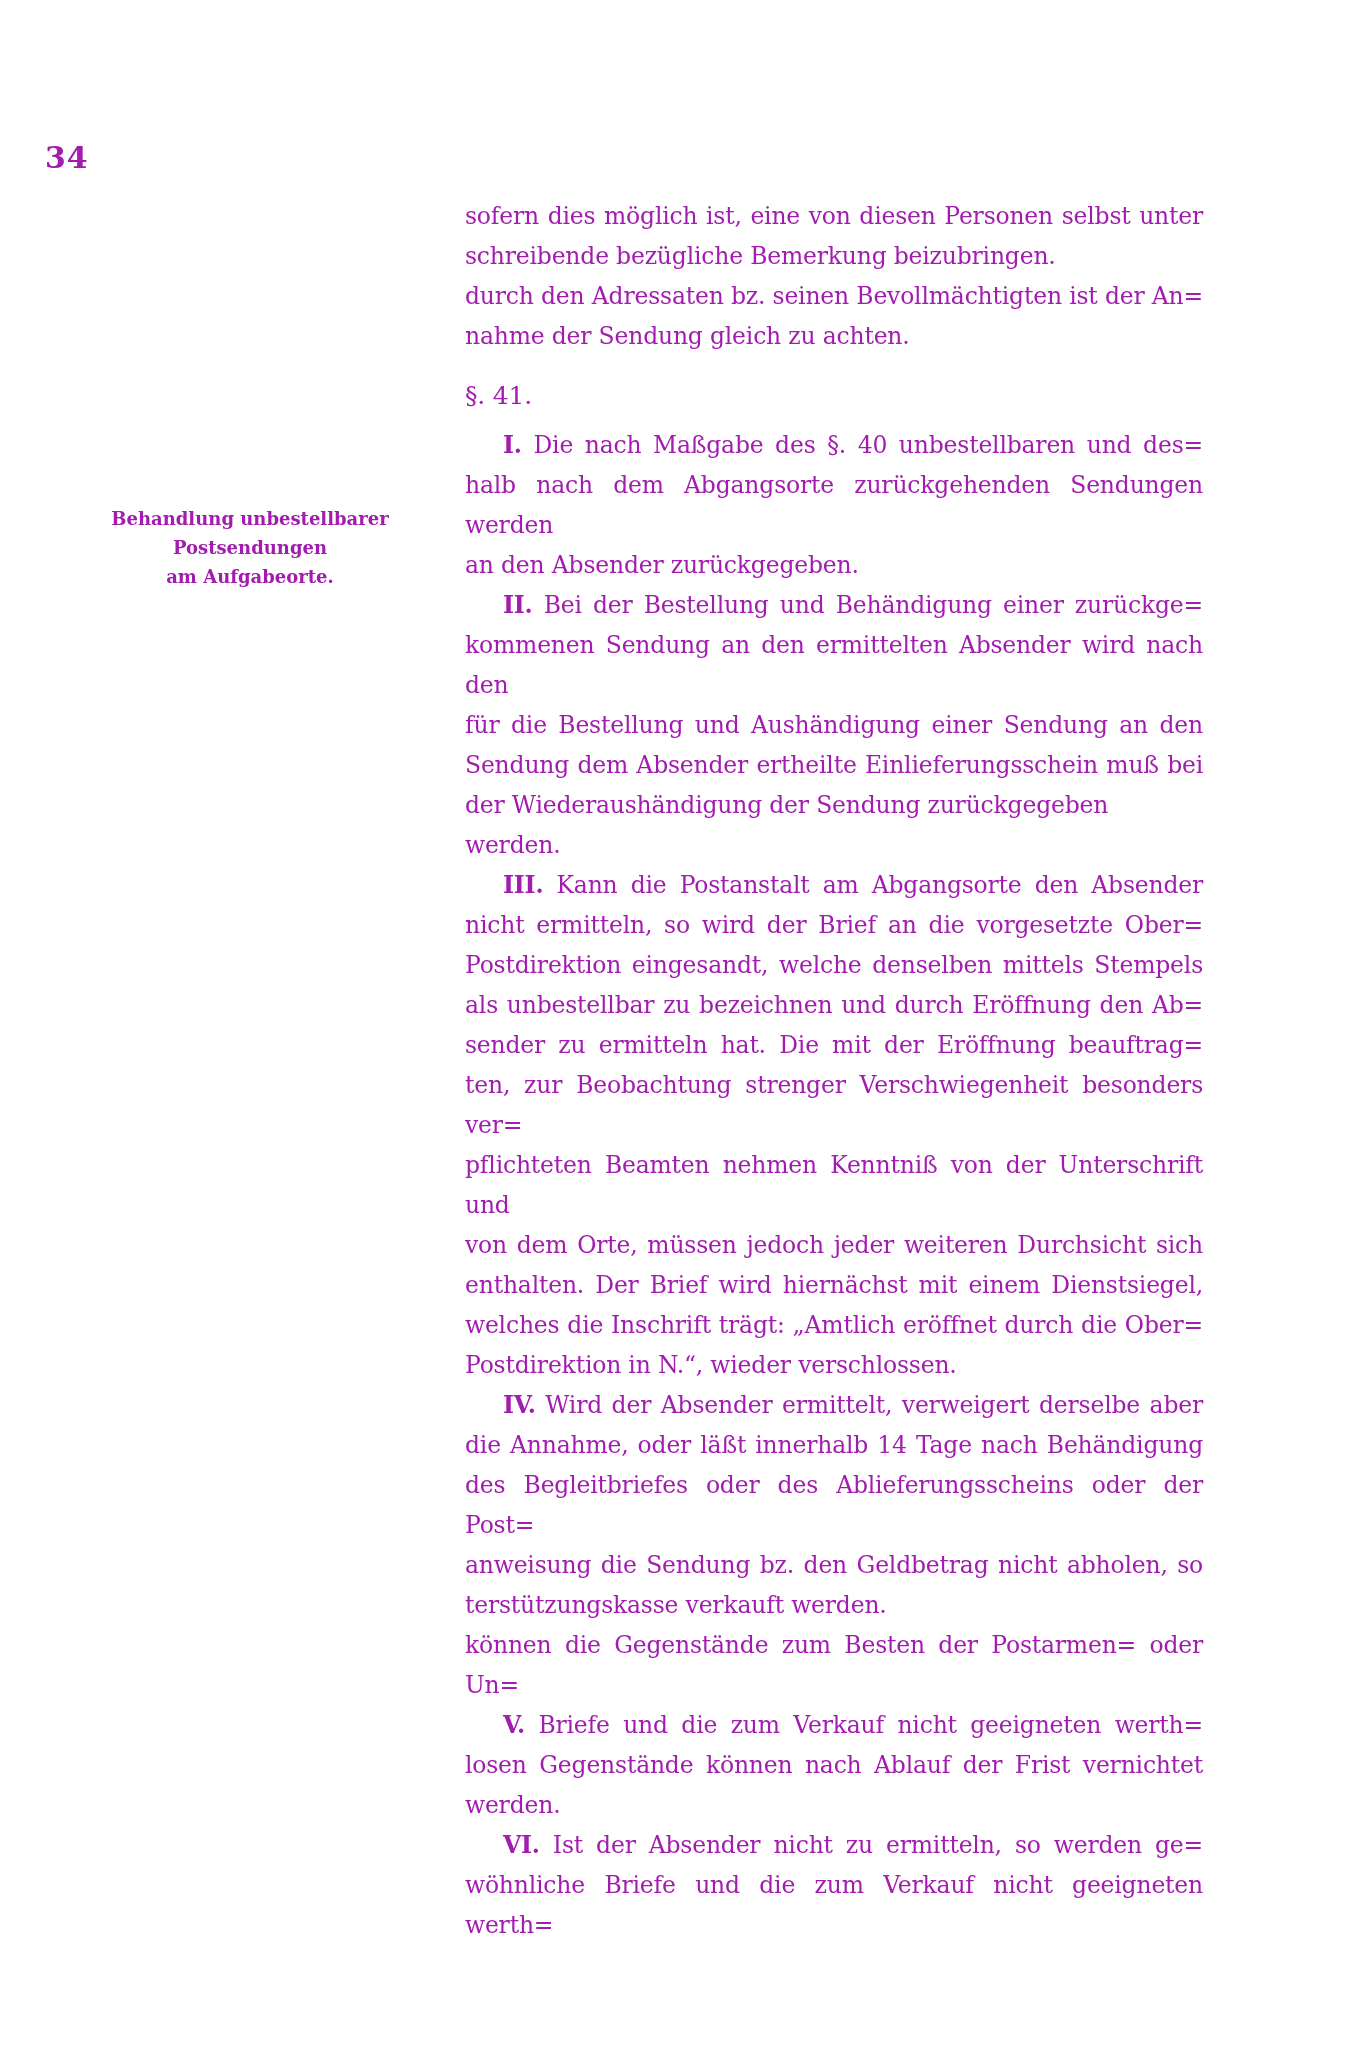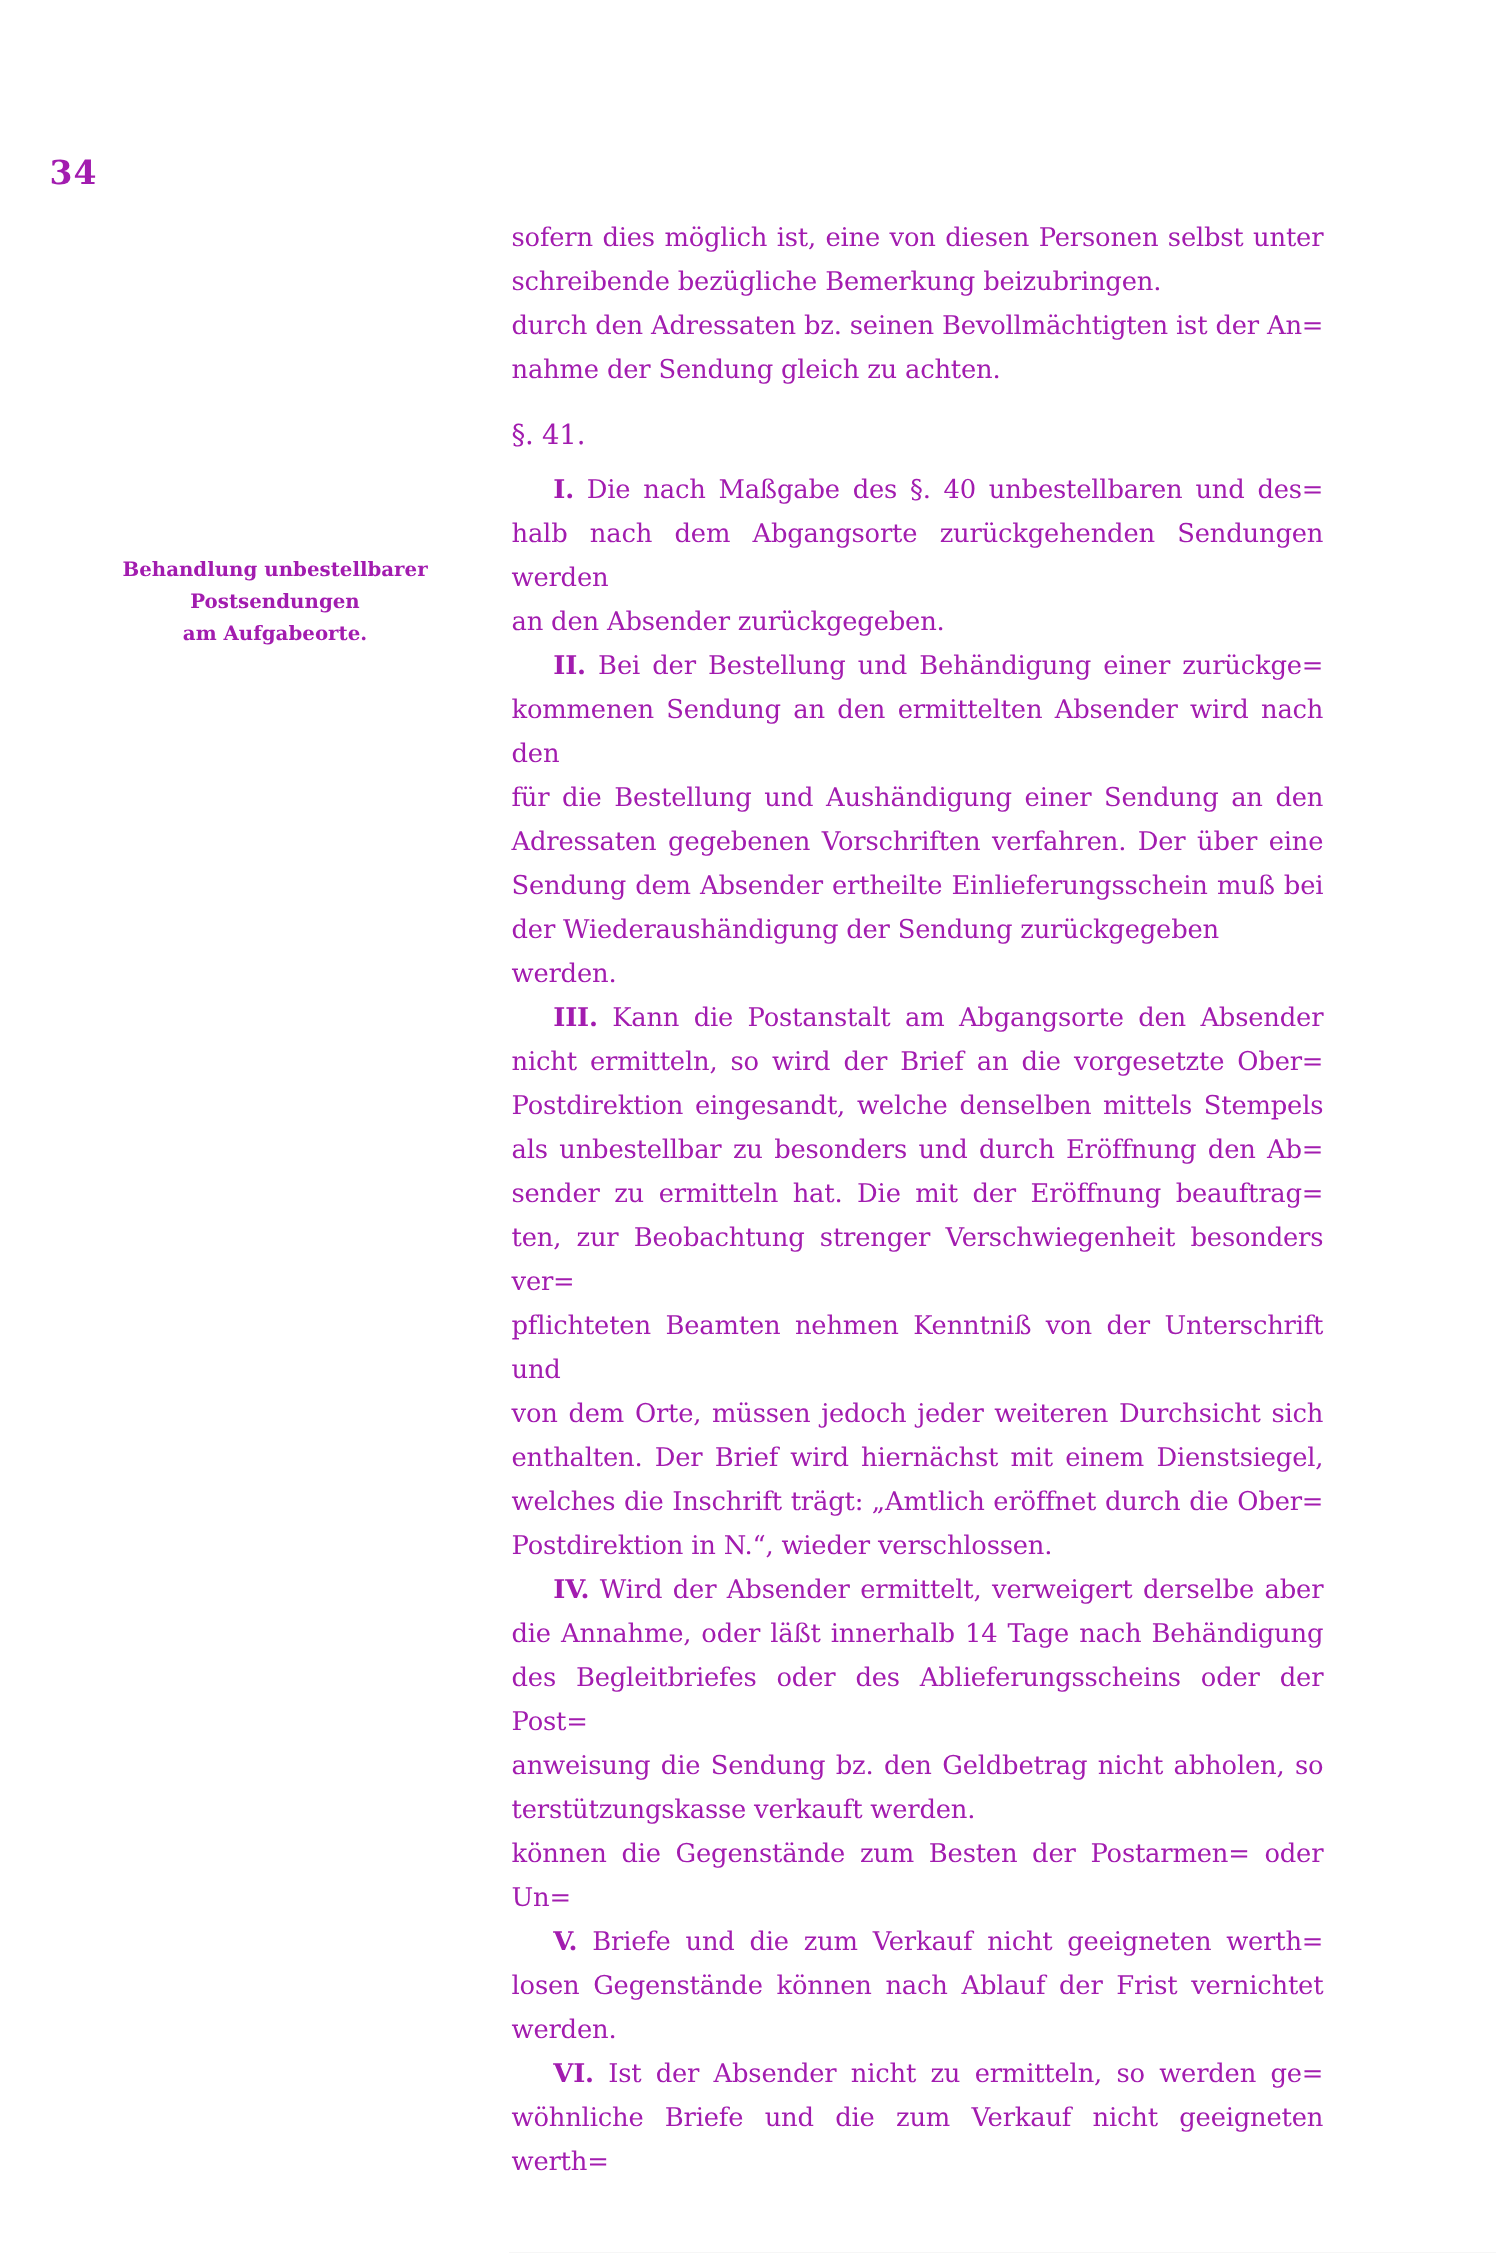--- a/index.html
+++ b/index.html
@@ -89,27 +89,26 @@
 
     <div class="section-heading">§. 41.</div>
 
     <div id="section-lines">
         <div class="line just ind"><b class="numeral">I.</b> Die nach Maßgabe des §. 40 unbestellbaren und des=</div>
         <div class="line just">halb nach dem Abgangsorte zurückgehenden Sendungen werden</div>
         <div class="line">an den Absender zurückgegeben.</div>
         <div class="line just ind"><b class="numeral">II.</b> Bei der Bestellung und Behändigung einer zurückge=</div>
         <div class="line just">kommenen Sendung an den ermittelten Absender wird nach den</div>
         <div class="line just">für die Bestellung und Aushändigung einer Sendung an den</div>
-        <div class="line just">Adressaten gegebenen Vorschriften verfahren. Der über eine</div>
         <div class="line just">Sendung dem Absender ertheilte Einlieferungsschein muß bei</div>
         <div class="line">der Wiederaushändigung der Sendung zurückgegeben werden.</div>
         <div class="line just ind"><b class="numeral">III.</b> Kann die Postanstalt am Abgangsorte den Absender</div>
         <div class="line just">nicht ermitteln, so wird der Brief an die vorgesetzte Ober=</div>
         <div class="line just">Postdirektion eingesandt, welche denselben mittels Stempels</div>
-        <div class="line just">als unbestellbar zu besonders und durch Eröffnung den Ab=</div>
+        <div class="line just">als unbestellbar zu bezeichnen und durch Eröffnung den Ab=</div>
         <div class="line just">sender zu ermitteln hat. Die mit der Eröffnung beauftrag=</div>
         <div class="line just">ten, zur Beobachtung strenger Verschwiegenheit besonders ver=</div>
         <div class="line just">pflichteten Beamten nehmen Kenntniß von der Unterschrift und</div>
         <div class="line just">von dem Orte, müssen jedoch jeder weiteren Durchsicht sich</div>
         <div class="line just">enthalten. Der Brief wird hiernächst mit einem Dienstsiegel,</div>
         <div class="line just">welches die Inschrift trägt: „Amtlich eröffnet durch die Ober=</div>
         <div class="line">Postdirektion in N.“, wieder verschlossen.</div>
         <div class="line just ind"><b class="numeral">IV.</b> Wird der Absender ermittelt, verweigert derselbe aber</div>
         <div class="line just">die Annahme, oder läßt innerhalb 14 Tage nach Behändigung</div>
         <div class="line just">des Begleitbriefes oder des Ablieferungsscheins oder der Post=</div>

